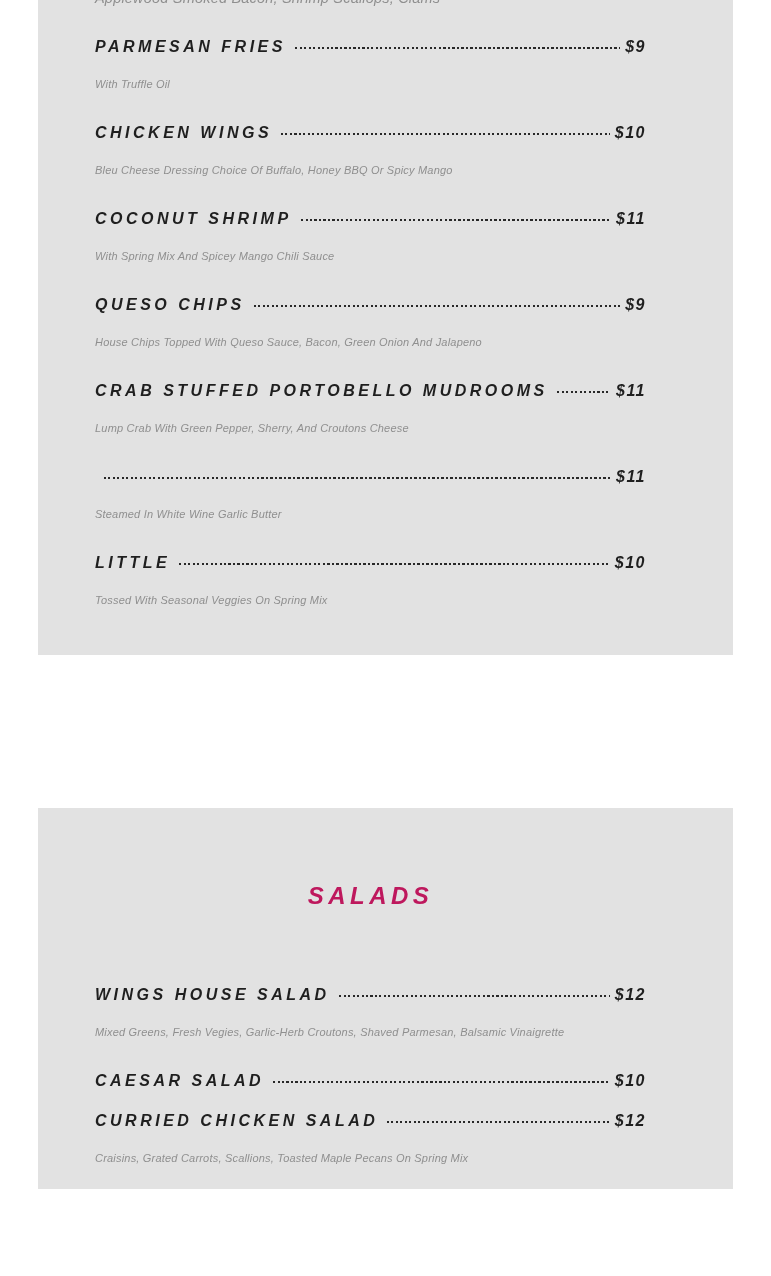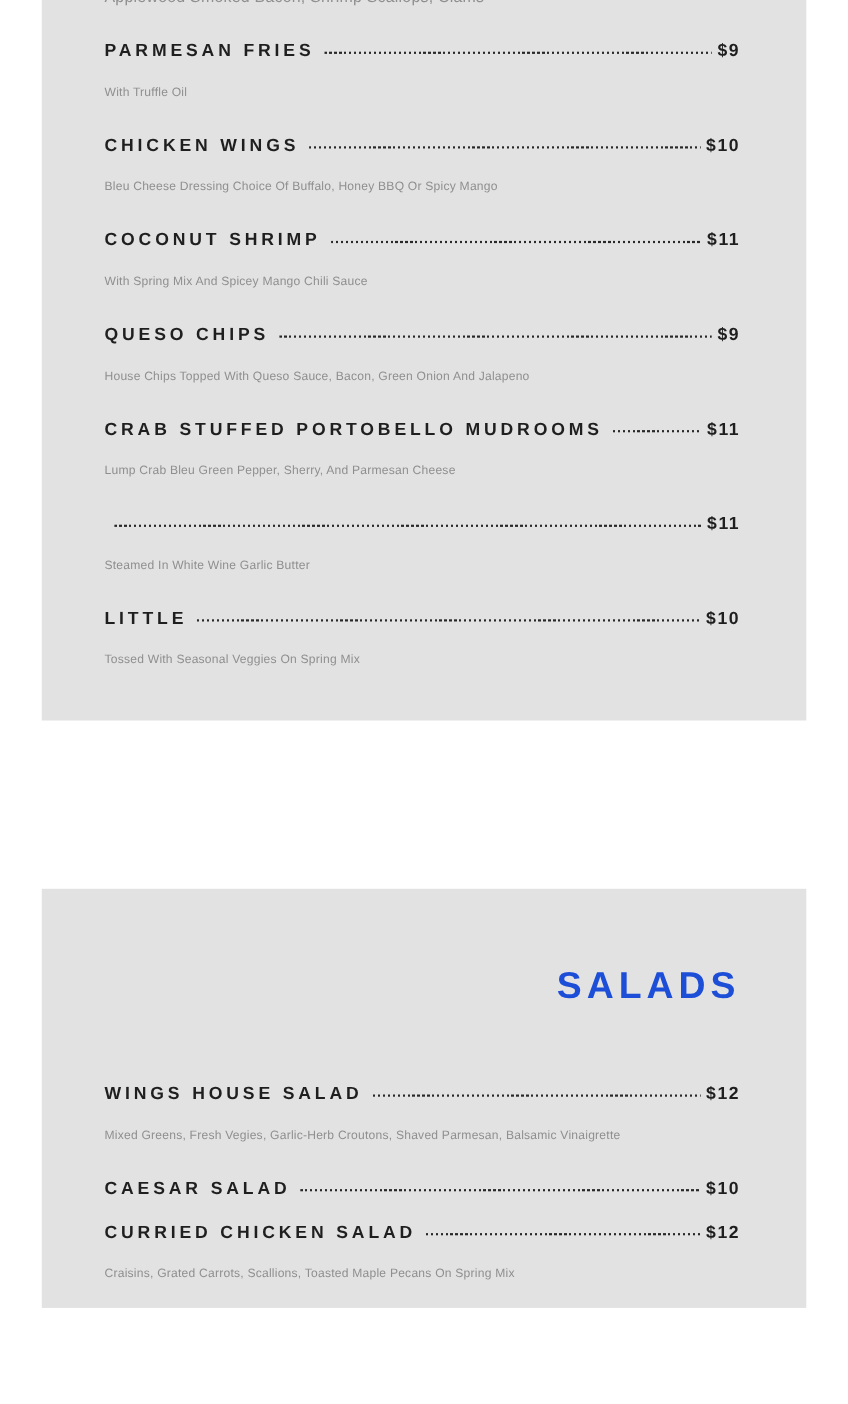--- a/index.html
+++ b/index.html
@@ -7,47 +7,48 @@
     width: 771px;
     height: 1276px;
     background: #ffffff;
     overflow: hidden;
     font-family: "Liberation Sans", sans-serif;
   }
   .panel {
     margin: 0 38px;
     background: #e2e2e2;
     padding-left: 57px;
-    padding-right: 60px;
+    padding-right: 87px;
+    font-style: italic;
   }
   .panel--appetizers {
     overflow: hidden;           
     padding-bottom: 37px;
   }
   .panel--salads {
     margin-top: 153px;
     padding-top: 72px;
     padding-bottom: 13px;
   }
   .partial-desc {
     margin-top: -20px;          
     margin-bottom: 22px;
     font-size: 14.5px;
     line-height: 36px;
     letter-spacing: 0.2px;
     color: #8f8f8f;
     white-space: nowrap;
   }
   .section-heading {
-    text-align: right;
-    font-size: 34px;
+    text-align: center;
+    font-size: 24px;
     line-height: 32px;
     font-weight: 700;
     letter-spacing: 4.5px;
-    color: #1d4ed8;
+    color: #be185d;
     margin-bottom: 74px;
   }
   .menu-item { margin-bottom: 22px; }
   .menu-item:last-child { margin-bottom: 0; }
   .item-row {
     display: flex;
     align-items: center;
     height: 18px;
     margin-bottom: 10px;
   }
@@ -120,21 +121,21 @@
     </div>
     <div class="item-desc">House Chips Topped With Queso Sauce, Bacon, Green Onion And Jalapeno</div>
   </div>
 
   <div class="menu-item">
     <div class="item-row">
       <span class="item-name">CRAB STUFFED PORTOBELLO MUDROOMS</span>
       <span class="leader"></span>
       <span class="item-price">$11</span>
     </div>
-    <div class="item-desc">Lump Crab Bleu Green Pepper, Sherry, And Parmesan Cheese</div>
+    <div class="item-desc">Lump Crab With Green Pepper, Sherry, And Croutons Cheese</div>
   </div>
 
   <div class="menu-item">
     <div class="item-row">
       <span class="leader"></span>
       <span class="item-price">$11</span>
     </div>
     <div class="item-desc">Steamed In White Wine Garlic Butter</div>
   </div>
 

